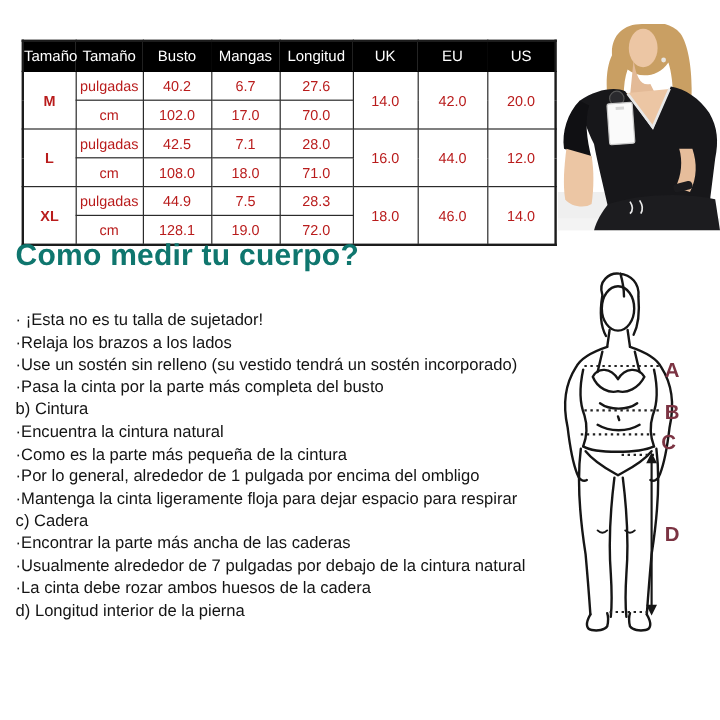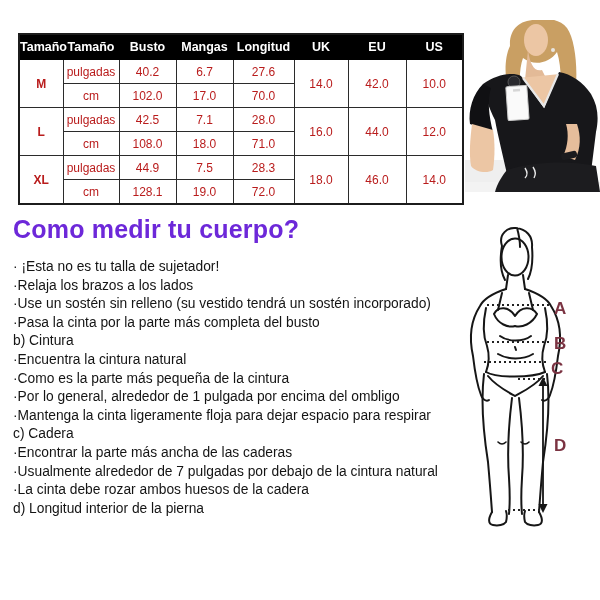--- a/index.html
+++ b/index.html
@@ -7,32 +7,32 @@
     width:600px;height:600px;position:relative;overflow:hidden;
     background:#ffffff;font-family:"Liberation Sans", sans-serif;color:#111;
   }
   
   .table-wrap{position:absolute;left:18px;top:33px;width:444px;}
   table.size-table{
     border-collapse:collapse;table-layout:fixed;width:444px;
     border:2px solid #1c1c1c;
   }
   table.size-table th{
-    background:#000;color:#fff;font-size:12.5px;font-weight:bold;
+    background:#000;color:#fff;font-size:12.5px;font-weight:normal;
     height:24px;padding:0;border:1px solid #000;text-align:center;
   }
   table.size-table td{
     border:1px solid #2b2b2b;font-size:12px;text-align:center;
     height:23px;padding:0;background:#fff;color:#b91c1c;
   }
   td.size-cell{font-weight:bold;font-size:13px;}
   
   .guide-title{
-    position:absolute;left:13px;top:213px;margin:0;
-    font-size:25px;line-height:32px;font-weight:bold;color:#6d28d9;
+    position:absolute;left:13px;top:197px;margin:0;
+    font-size:25px;line-height:32px;font-weight:bold;color:#0f766e;
     letter-spacing:0.2px;white-space:nowrap;
   }
   .guide-lines{
     position:absolute;left:13px;top:258px;width:480px;
     font-size:13.8px;line-height:18.6px;white-space:nowrap;color:#141414;
   }
   .guide-line{height:18.6px;}
   
   .model-photo{position:absolute;left:465px;top:20px;width:135px;height:172px;}
   .body-diagram{position:absolute;left:462px;top:226px;width:138px;height:314px;}
@@ -69,21 +69,21 @@
     </thead>
     <tbody>
       <tr>
         <td class="size-cell" rowspan="2">M</td>
         <td>pulgadas</td>
         <td>40.2</td>
         <td>6.7</td>
         <td>27.6</td>
         <td rowspan="2">14.0</td>
         <td rowspan="2">42.0</td>
-        <td rowspan="2">10.0</td>
+        <td rowspan="2">20.0</td>
       </tr>
       <tr>
         <td>cm</td>
         <td>102.0</td>
         <td>17.0</td>
         <td>70.0</td>
       </tr>
       <tr>
         <td class="size-cell" rowspan="2">L</td>
         <td>pulgadas</td>

